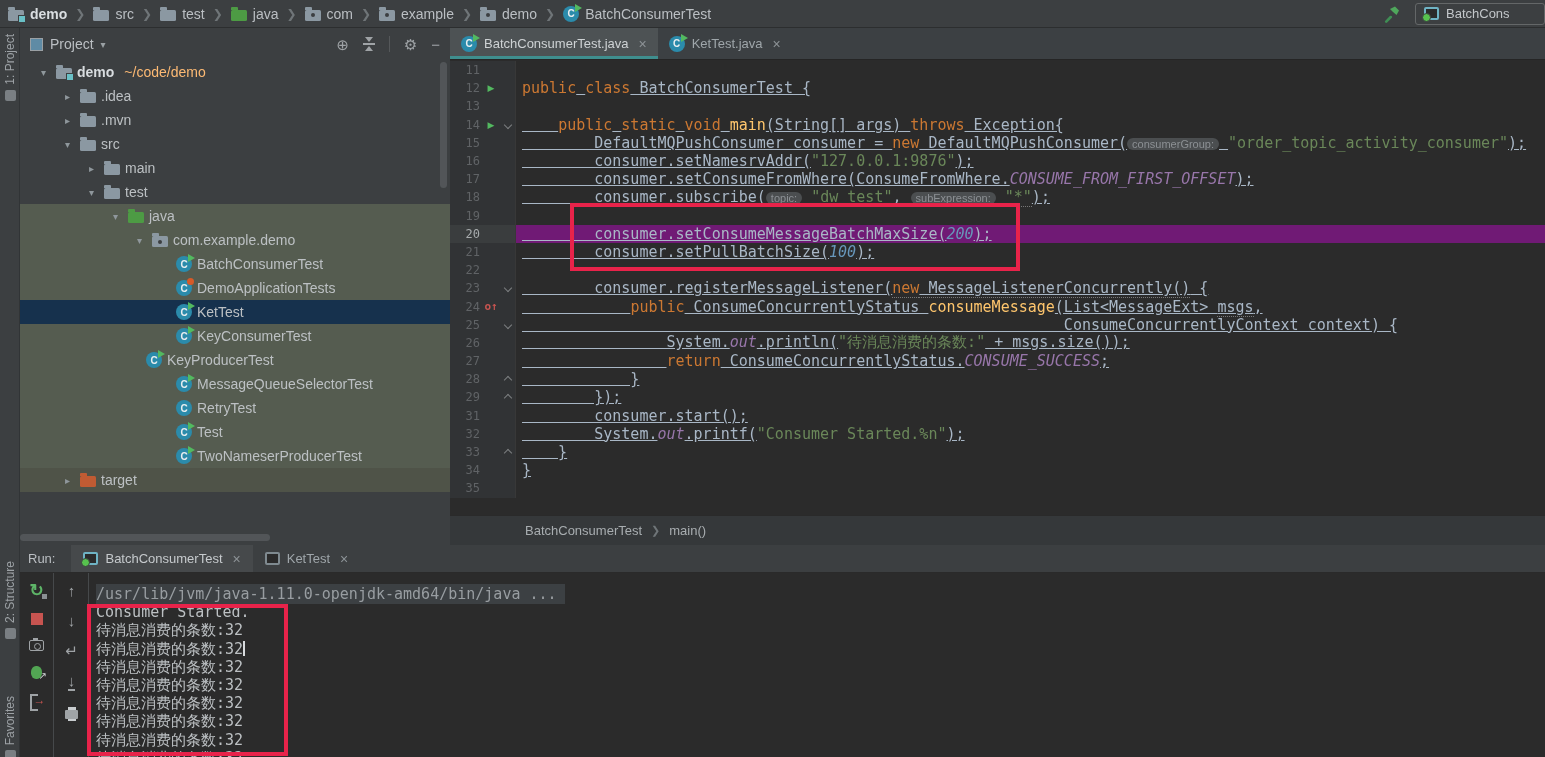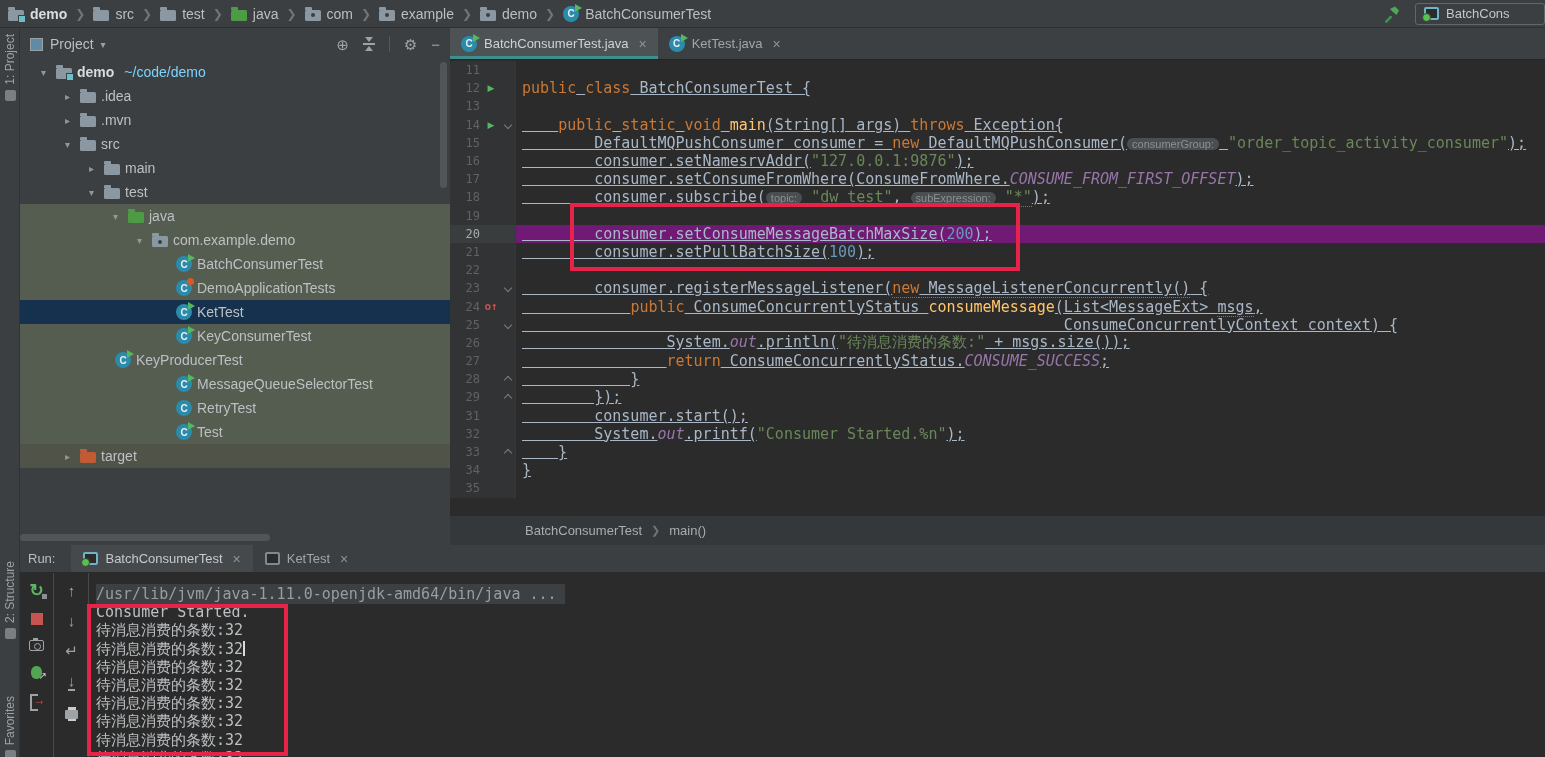--- a/index.html
+++ b/index.html
@@ -41,21 +41,21 @@
     border-left:4px solid transparent; border-right:4px solid transparent; border-bottom:5px solid #9fa3a6; }
   .collapse-mid { position:absolute; left:0; top:6px; width:12px; height:2px; background:#9fa3a6; }
 
   #tree { position:absolute; top:32px; left:0; right:0; bottom:0; overflow:hidden; font-size:14px; color:#bcc0c3; }
   .trow { height:24px; display:flex; align-items:center; gap:5px; width:430px; }
   .trow.scope-test { background:#555c50; }
   .trow.scope-excluded { background:#4f5348; }
   .trow.selected { background:#16314d; }
   .tarrow { width:15px; flex:none; color:#8f979c; font-size:10px; text-align:center; }
   .tlabel.bold { font-weight:bold; color:#d8dcdf; }
-  .tsuffix { color:#7dd3fc; margin-left:5px; }
+  .tsuffix { color:#fdba74; margin-left:5px; }
   #pp-vscroll { position:absolute; right:3px; top:34px; width:7px; height:126px; background:#5a5e60; border-radius:4px; opacity:.75; }
   #pp-hscroll { position:absolute; left:0; bottom:4px; width:250px; height:7px; background:#5a5e60; border-radius:4px; opacity:.75; }
 
   
   .ic { display:inline-block; position:relative; flex:none; }
   .ic-folder,.ic-project,.ic-package,.ic-folder-green,.ic-folder-orange {
     width:16px; height:11px; border-radius:1.5px; background:#8b98a2; margin-top:3px; }
   .ic-folder::before,.ic-project::before,.ic-package::before,.ic-folder-green::before,.ic-folder-orange::before {
     content:''; position:absolute; top:-3px; left:0; width:7px; height:3px; background:inherit; border-radius:1px 1px 0 0; }
   .ic-folder-green { background:#4d9b44; }
@@ -92,21 +92,21 @@
   .gfold { width:13px; position:relative; height:100%; }
   .gfold.open::before, .gfold.close::before { content:''; position:absolute; left:3px; top:6px; width:5px; height:5px;
     border-left:1.5px solid #9a9d9f; border-bottom:1.5px solid #9a9d9f; opacity:.7; }
   .gfold.open::before { transform:rotate(-45deg); }
   .gfold.close::before { transform:rotate(135deg); top:7px; }
   .cl.current { background:#701a75; }
   .cl.current .gut { background:#3a3d3e; }
   .cl.current .gnum { color:#a8acae; }
   .ct { font:15px "DejaVu Sans Mono", monospace; white-space:pre; color:#a9b7c6; padding-left:6px; }
   .t-kw { color:#cc7832; } .t-pl { color:#a9b7c6;text-decoration:underline; } .t-m { color:#ffc66d; }
-  .t-str { color:#6a8759; } .t-num { color:#6897bb; }
+  .t-str { color:#6a8759; } .t-num { color:#6897bb;font-style:italic; }
   .t-cst, .t-fld { color:#9876aa; font-style:italic; }
   .t-ul { border-bottom:1px dotted #787878; }
   .t-hint { background:#4b4e50; color:#8c9094; border-radius:7px; padding:0 5px; font:11px "Liberation Sans", sans-serif; }
   #ed-crumbs { position:absolute; left:0; right:0; bottom:0; height:30px; background:#35383a; border-top:1px solid #2a2a2a;
     display:flex; align-items:center; padding-left:75px; color:#a8adb0; font-size:13px; gap:9px; }
   .ecrumb-sep { color:#6f7578; font-size:11px; }
 
   
   #run-panel { position:absolute; left:20px; top:545px; width:1529px; height:212px; background:#2b2b2b; }
   #run-tabbar { height:28px; background:#3c3f41; display:flex; align-items:stretch; border-bottom:1px solid #2a2a2a; }
@@ -296,39 +296,44 @@
         <div class="trow scope-test selected" style="padding-left: 136px;">
           <span class="tarrow"></span>
           <span class="ic ic-class-run"></span>
           <span class="tlabel">KetTest</span>
         </div>
         <div class="trow scope-test" style="padding-left: 136px;">
           <span class="tarrow"></span>
           <span class="ic ic-class-run"></span>
           <span class="tlabel">KeyConsumerTest</span>
         </div>
-        <div class="trow scope-test" style="padding-left: 75px;">
+        <div class="trow scope-test" style="padding-left: 106px;">
           <span class="tarrow"></span>
           <span class="ic ic-class-run"></span>
           <span class="tlabel">KeyProducerTest</span>
         </div>
         <div class="trow scope-test" style="padding-left: 136px;">
           <span class="tarrow"></span>
           <span class="ic ic-class-run"></span>
           <span class="tlabel">MessageQueueSelectorTest</span>
         </div>
         <div class="trow scope-test" style="padding-left: 136px;">
           <span class="tarrow"></span>
           <span class="ic ic-class"></span>
           <span class="tlabel">RetryTest</span>
         </div>
         <div class="trow scope-test" style="padding-left: 136px;">
           <span class="tarrow"></span>
           <span class="ic ic-class-run"></span>
           <span class="tlabel">Test</span>
+        </div>
+        <div class="trow scope-test" style="padding-left: 136px;">
+          <span class="tarrow"></span>
+          <span class="ic ic-class-run"></span>
+          <span class="tlabel">TwoNameserProducerTest</span>
         </div>
         <div class="trow scope-excluded" style="padding-left: 40px;">
           <span class="tarrow">▸</span>
           <span class="ic ic-folder-orange"></span>
           <span class="tlabel">target</span>
         </div>
       </div>
     <div id="pp-vscroll"></div>
     <div id="pp-hscroll"></div>
   </section>

